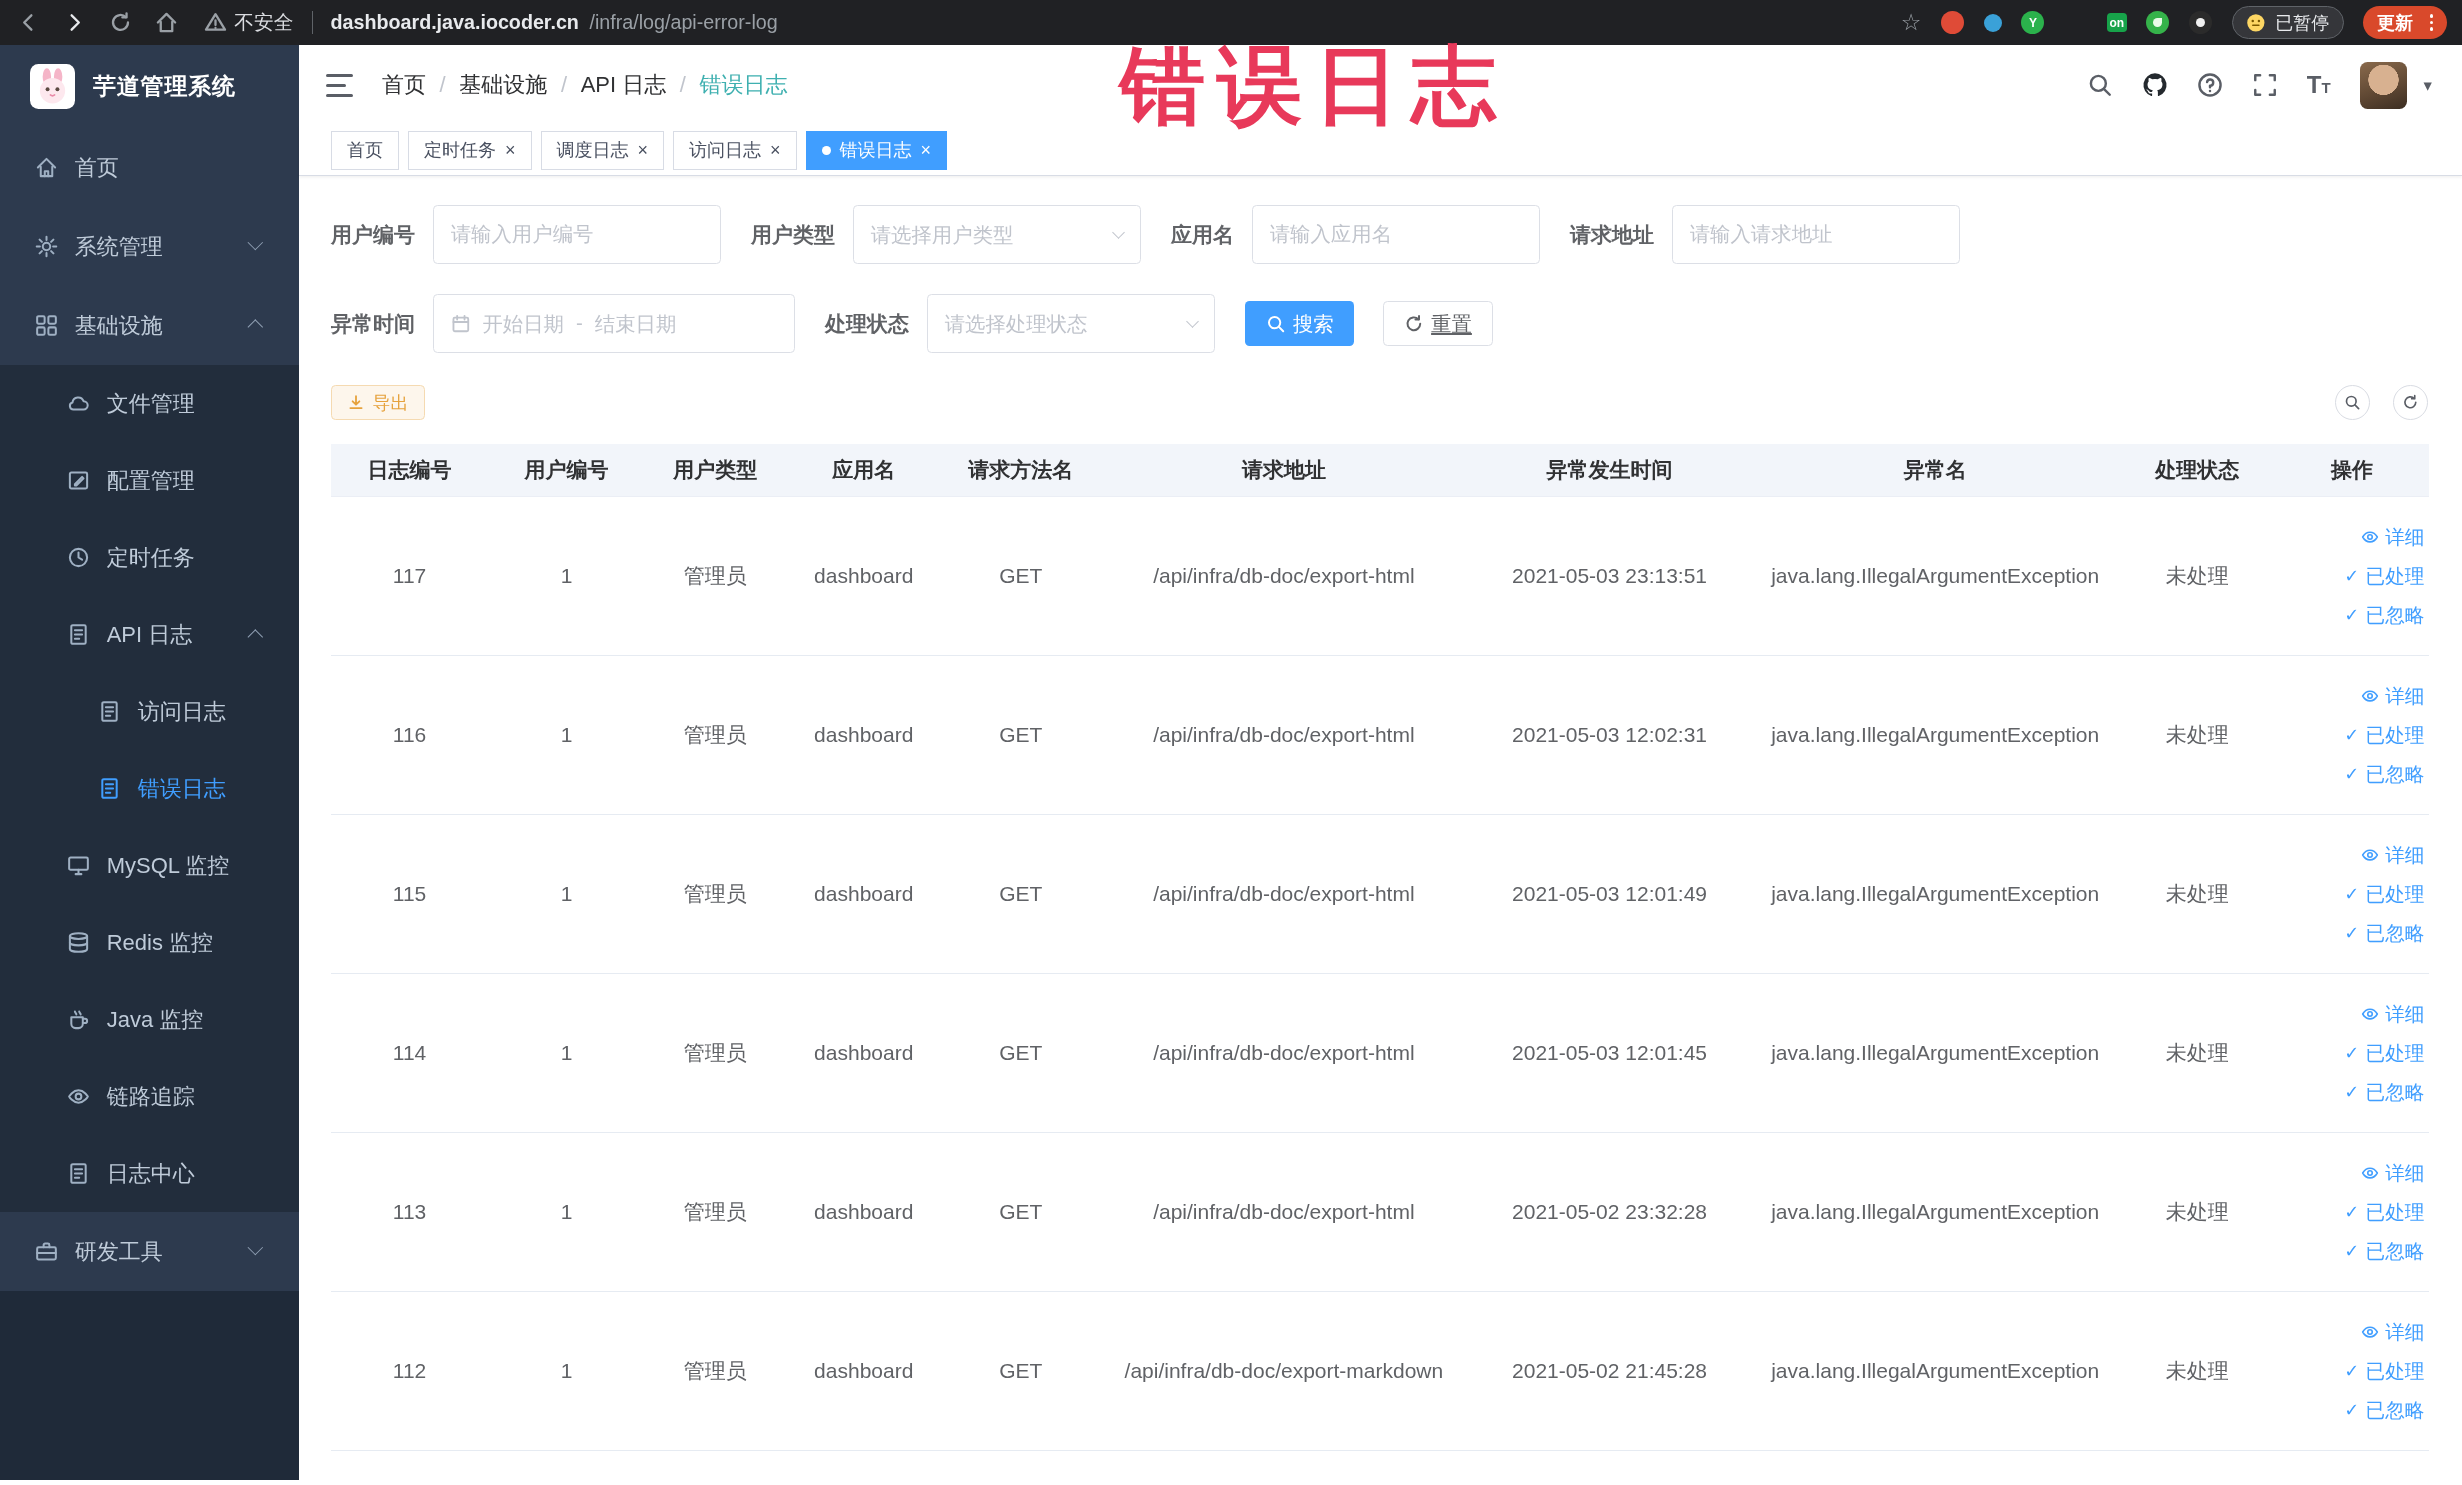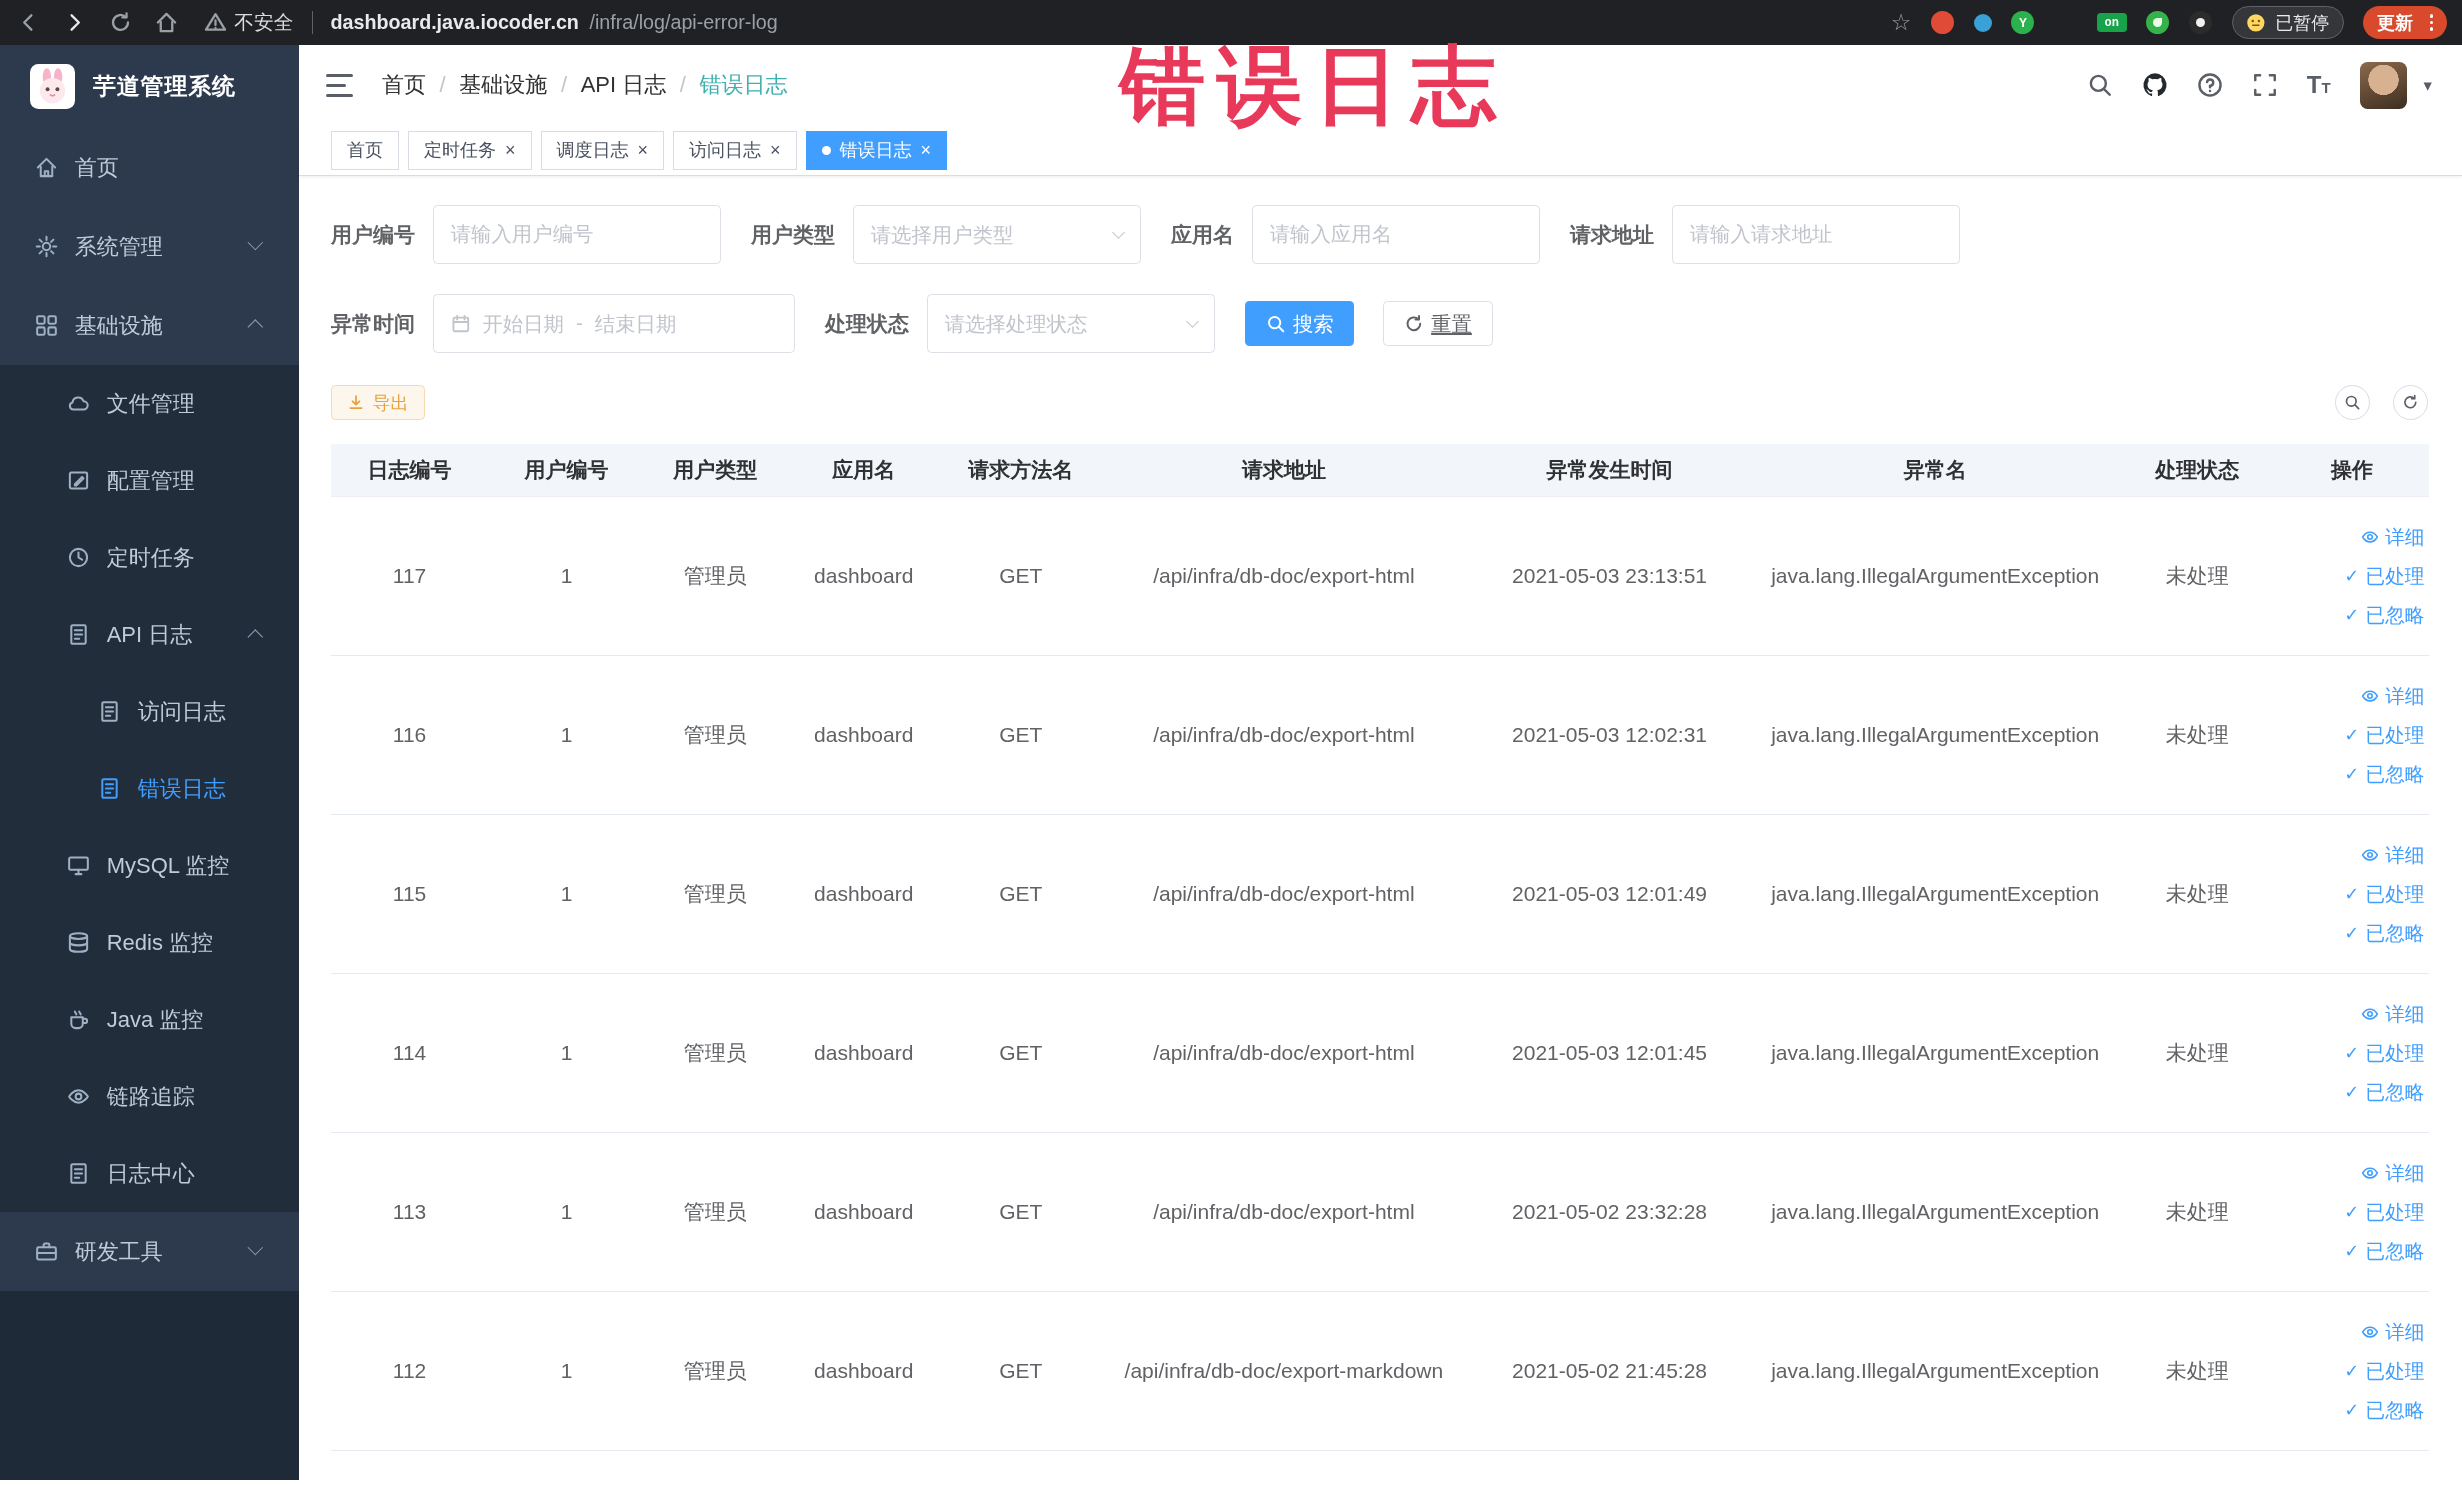--- a/index.html
+++ b/index.html
@@ -18,21 +18,21 @@
   .addr .host { color:#e8eaed; font-weight:700; }
   .addr .path { color:#9aa0a6; }
   .chrome-right { margin-left:auto; display:flex; align-items:center; gap:19.7px; padding-right:15px; }
   .star { font-size:23px; color:#9aa0a6; }
   .ext { width:23px; height:23px; border-radius:50%; display:flex; align-items:center; justify-content:center; font-size:12px; color:#fff; }
   .ext.red { background:#df4b37; }
   .ext.bluedrop { background:#3aa1d8; width:18px; height:18px; }
   .ext.greeny { background:#2bb24c; font-weight:700; }
   .ext.grid { background:transparent; border-radius:3px; display:grid; grid-template-columns:9.8px 9.8px; grid-template-rows:9.8px 9.8px; gap:2.3px; }
   .ext.grid i { background:#6a9af7; border-radius:1.5px; }
-  .ext.onbadge { width:30px; height:19.7px; border-radius:3.8px; background:#17a34a; font-size:12px; font-weight:700;font-family:Liberation Mono, monospace; }
+  .ext.onbadge { width:20px; height:19.7px; border-radius:3.8px; background:#17a34a; font-size:12px; font-weight:700; }
   .ext.leaf { background:#35b34a; }
   .ext.leaf i { width:9px; height:9px; background:#eafbe9; border-radius:50% 0 50% 50%; display:block; }
   .ext.dark { background:#2b2b2b; }
   .ext.dark i { width:9px; height:9px; background:#f1f1f1; border-radius:50%; display:block; }
   .pill { display:flex; align-items:center; gap:9px; height:33px; padding:0 13.6px; border-radius:18px; font-size:18px; }
   .pill.paused { background:#35363a; border:0.8px solid #5f6368; color:#e8eaed; }
   .pill.update { background:#d9492b; color:#fff; font-weight:700; }
   .vdots { display:inline-flex; flex-direction:column; gap:3px; margin-left:7.6px; }
   .vdots i { width:3.8px; height:3.8px; border-radius:50%; background:#fff; display:block; }
 

